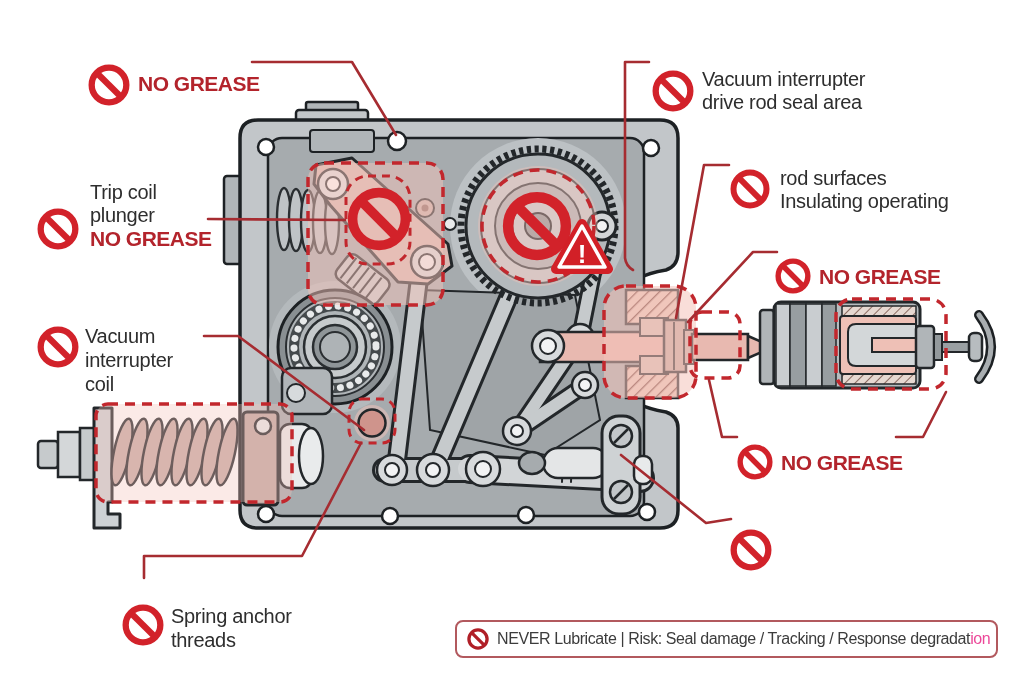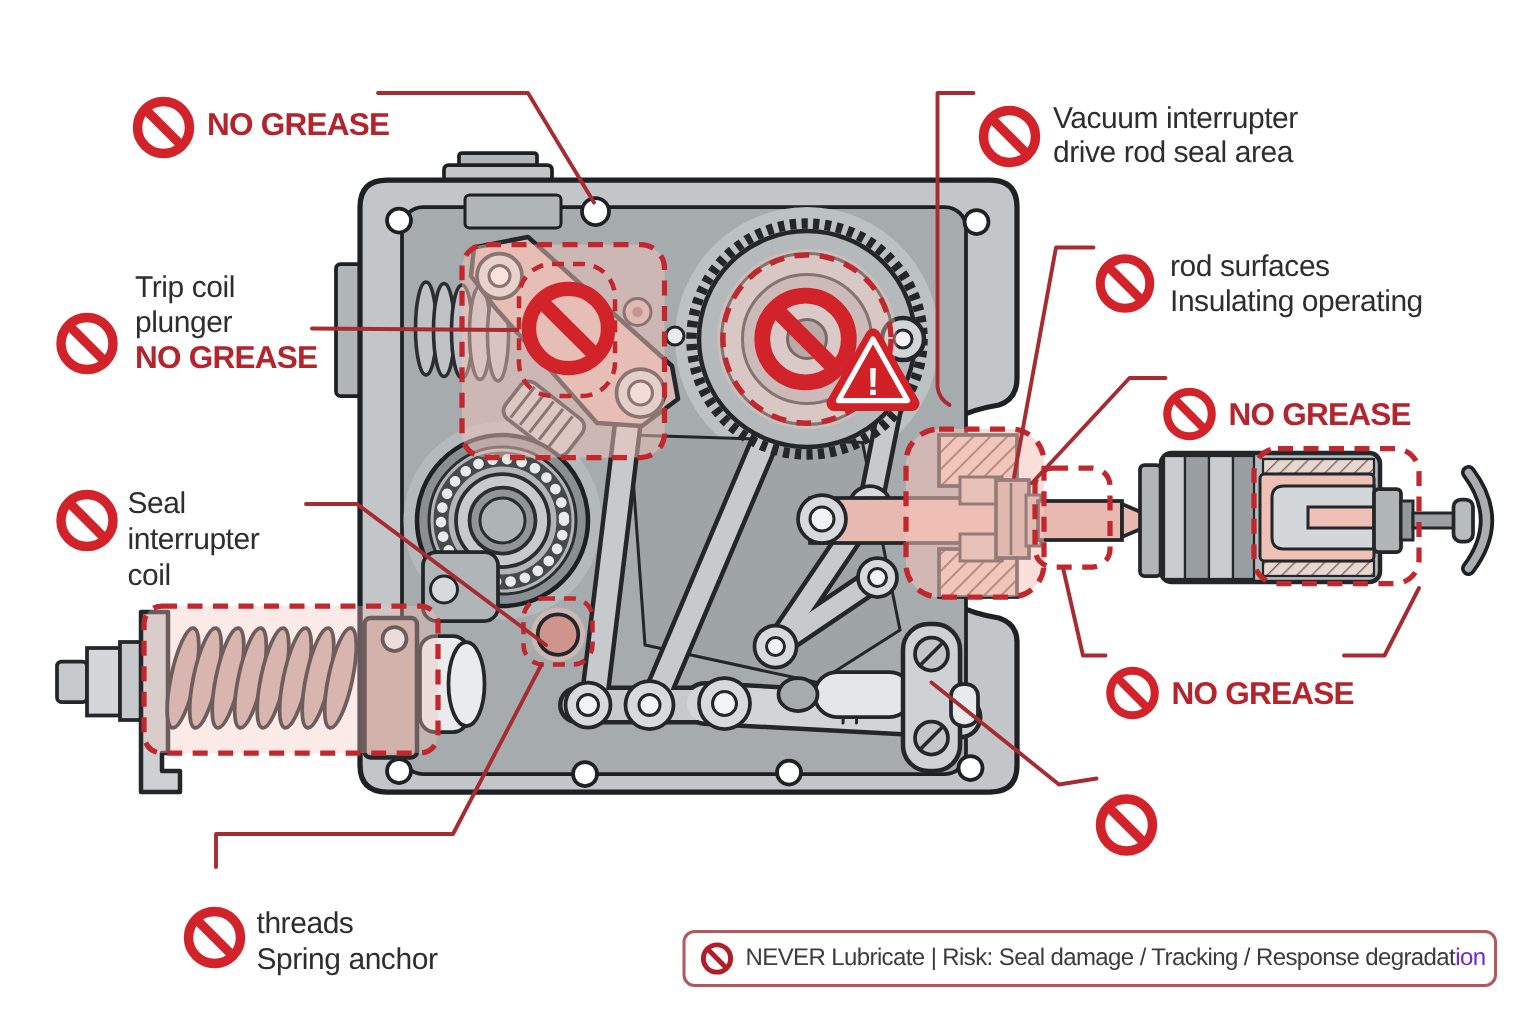--- a/index.html
+++ b/index.html
@@ -10,21 +10,21 @@
   .ns{display:block;color:#d2222a;}
   .lbl-icon{position:absolute;}
   .lbl-text{position:absolute;color:#2e2e2e;font-size:20px;line-height:23px;letter-spacing:-0.3px;white-space:nowrap;}
   .lbl-text.lh24{line-height:24px;}
   .red-bold{color:#b3242c;font-weight:bold;font-size:21px;letter-spacing:-0.5px;}
   .big-red{position:absolute;color:#b3242c;font-weight:bold;font-size:21px;letter-spacing:-0.5px;white-space:nowrap;}
   #footer-box{position:absolute;left:455px;top:620px;width:543px;height:38px;box-sizing:border-box;
               border:2px solid #b2595e;border-radius:8px;background:#ffffff;
               display:flex;align-items:center;padding-left:10px;}
   #footer-box .txt{margin-left:8px;font-size:16px;letter-spacing:-0.4px;color:#3c3c3c;white-space:nowrap;}
-  #footer-box .fade{color:#6d28d9;}
+  #footer-box .fade{color:#ec4899;}
 </style>
 </head>
 <body>
 
 <div id="canvas">
 
 <svg id="machine-svg" width="1024" height="687" viewBox="0 0 1024 687">
   <defs>
     <symbol id="nosign" viewBox="0 0 40 40">
       <circle cx="20" cy="20" r="16.5" fill="none" stroke="currentColor" stroke-width="6"></circle>
@@ -283,33 +283,33 @@
     <div>plunger</div>
     <div class="red-bold">NO GREASE</div>
   </div>
 </div>
 
 <div class="label" style="left:36px;top:298px;width:180px;height:80px;">
   <svg class="ns lbl-icon" style="left:1px;top:4px;" width="42" height="42" viewBox="0 0 40 40">
         <use href="#nosign"></use>
       </svg>
   <div class="lbl-text lh24" style="left:49px;top:2px;">
-    <div>Seal</div>
+    <div>Vacuum</div>
     <div>interrupter</div>
     <div>coil</div>
   </div>
 </div>
 
 <div class="label" style="left:122px;top:578px;width:200px;height:60px;">
   <svg class="ns lbl-icon" style="left:0;top:2px;" width="42" height="42" viewBox="0 0 40 40">
         <use href="#nosign"></use>
       </svg>
   <div class="lbl-text lh24" style="left:49px;top:2px;">
+    <div>Spring anchor</div>
     <div>threads</div>
-    <div>Spring anchor</div>
   </div>
 </div>
 
 <div class="label" style="left:652px;top:44px;width:230px;height:60px;">
   <svg class="ns lbl-icon" style="left:0;top:2px;" width="42" height="42" viewBox="0 0 40 40">
         <use href="#nosign"></use>
       </svg>
   <div class="lbl-text" style="left:50px;top:0;">
     <div>Vacuum interrupter</div>
     <div>drive rod seal area</div>

